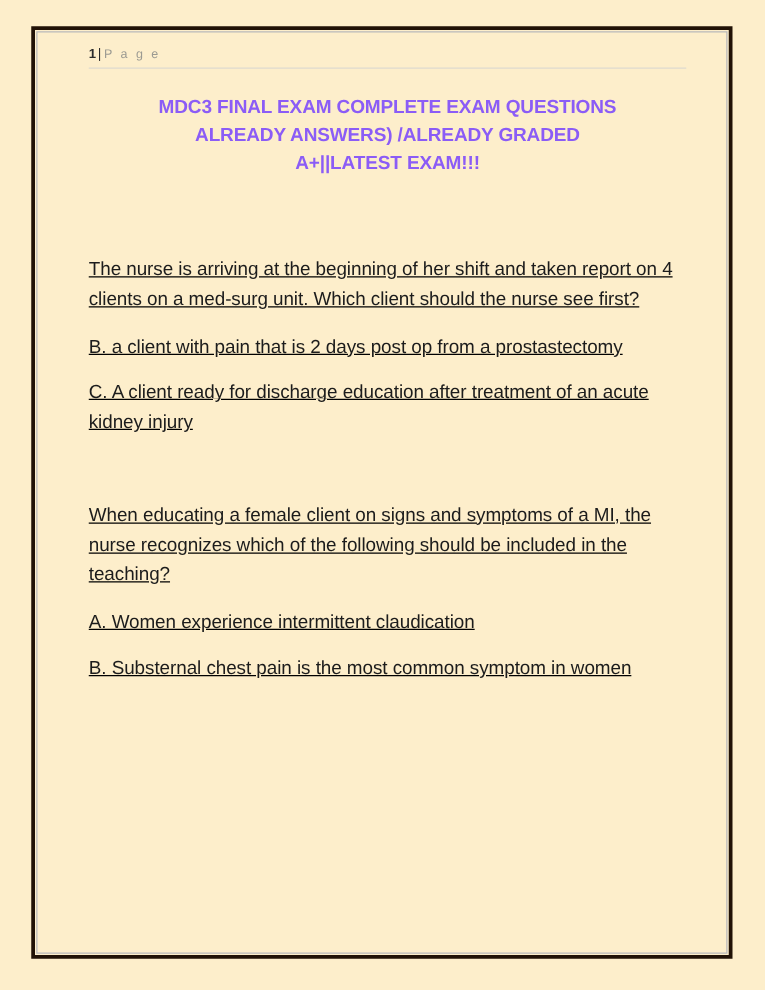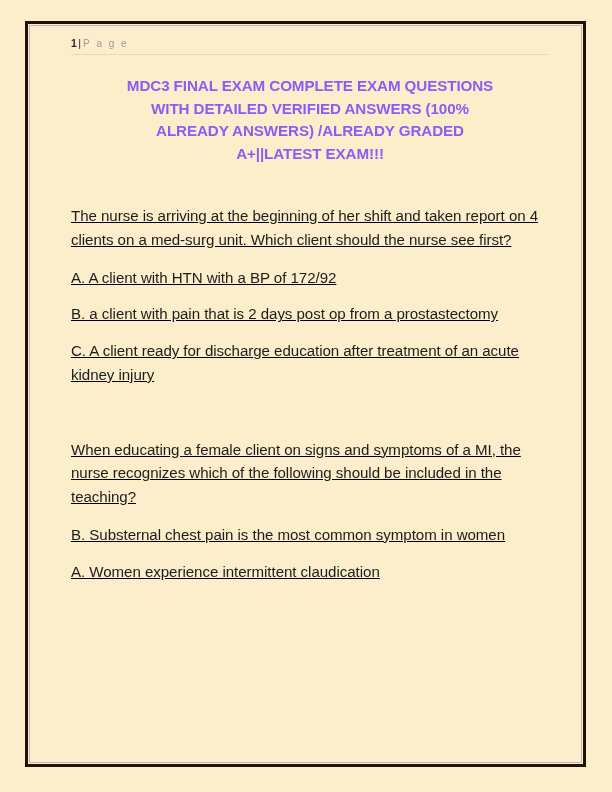--- a/index.html
+++ b/index.html
@@ -146,33 +146,31 @@
 
   <div class="content">
 
     <div class="page-header">
       <span class="hdr-num">1</span><span class="hdr-bar">|</span><span class="hdr-label">P a g e</span>
     </div>
     <div class="header-rule"></div>
 
     <div class="doc-title">
       <div>MDC3 FINAL EXAM COMPLETE EXAM QUESTIONS</div>
-      <div>WITH DETAILED VERIFIED ANSWERS (100%</div>
       <div>ALREADY ANSWERS) /ALREADY GRADED</div>
       <div>A+||LATEST EXAM!!!</div>
     </div>
 
     <div class="body-block">
 
       <p class="para">The nurse is arriving at the beginning of her shift and taken report on 4 clients on a med-surg unit. Which client should the nurse see first?</p>
-      <p class="para tight">A. A client with HTN with a BP of 172/92</p>
       <p class="para tight">B. a client with pain that is 2 days post op from a prostastectomy</p>
       <p class="para tight">C. A client ready for discharge education after treatment of an acute kidney injury</p>
 
       <div class="spacer-para"></div>
 
       <p class="para">When educating a female client on signs and symptoms of a MI, the nurse recognizes which of the following should be included in the teaching?</p>
+      <p class="para tight">A. Women experience intermittent claudication</p>
       <p class="para tight">B. Substernal chest pain is the most common symptom in women</p>
-      <p class="para tight">A. Women experience intermittent claudication</p>
 
     </div>
   </div>
 </div>
 
 </body></html>

